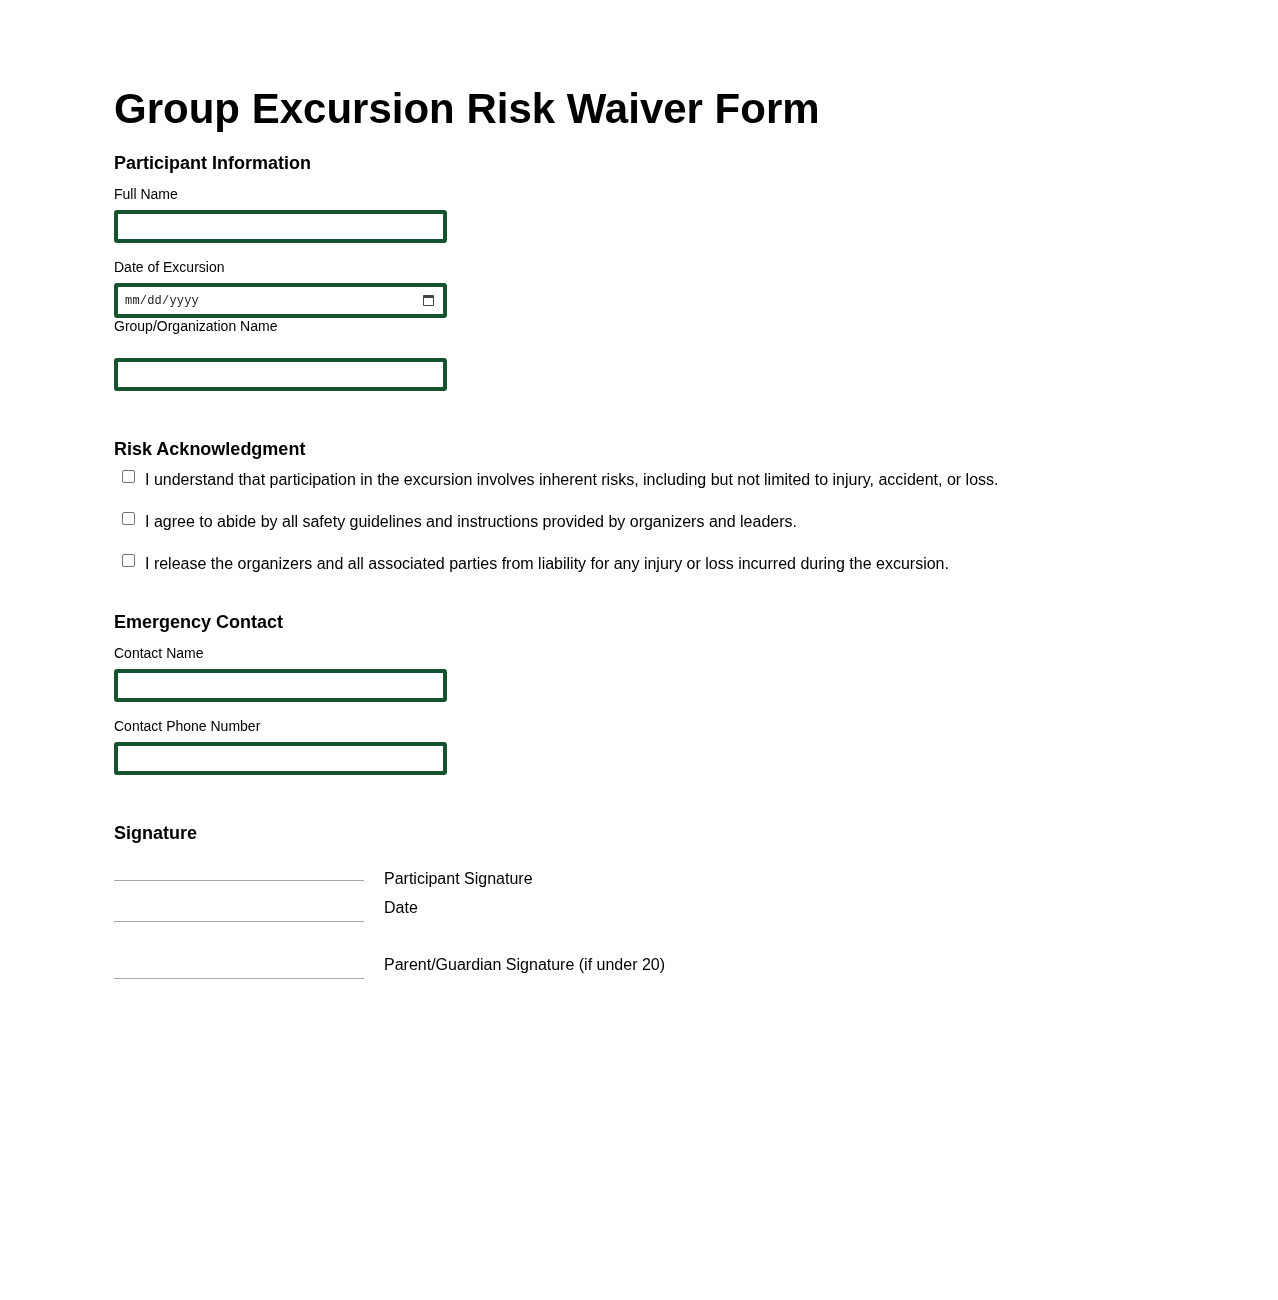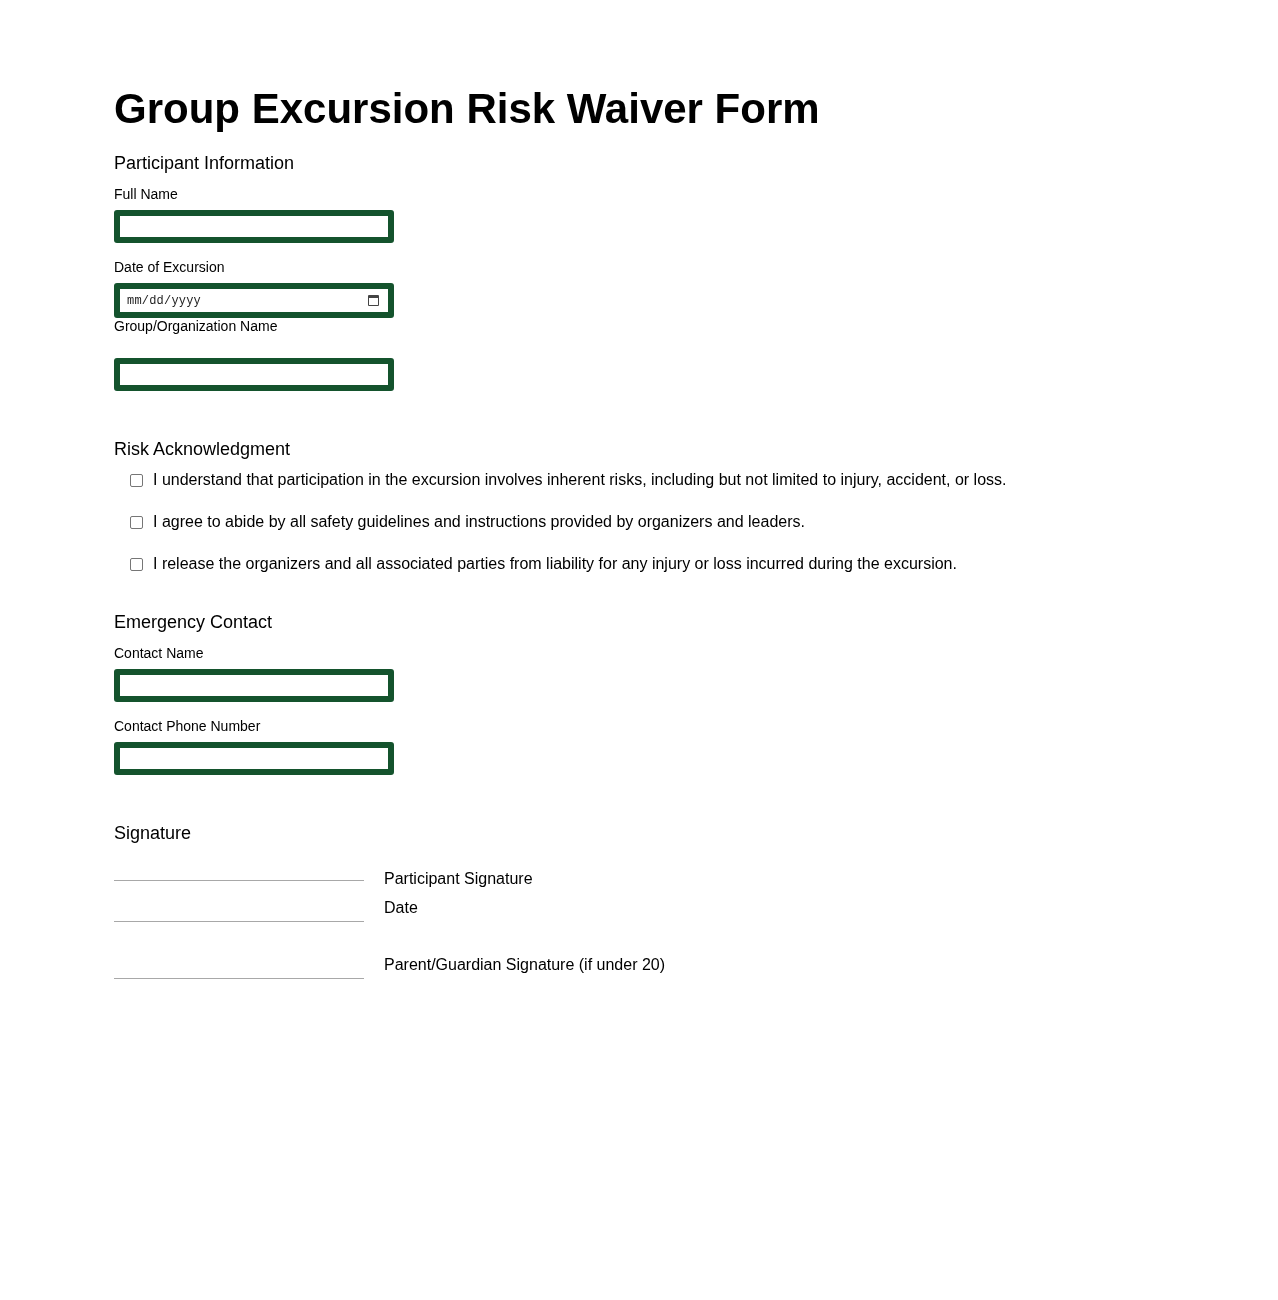--- a/index.html
+++ b/index.html
@@ -10,41 +10,41 @@
     color: #000;
     position: relative;
   }
   .container { position: absolute; left: 114px; top: 0; width: 1050px; }
   h1 {
     position: absolute; left: 0; top: 89px; margin: 0;
     font-size: 42px; font-weight: bold; line-height: 40px; white-space: nowrap;
   }
   h2 {
     position: absolute; left: 0; margin: 0;
-    font-size: 18px; font-weight: normal; line-height: 22px; white-space: nowrap;
+    font-size: 18px; font-weight: bold; line-height: 22px; white-space: nowrap;
   }
   .lbl {
     position: absolute; left: 0; font-size: 14px; line-height: 20px; white-space: nowrap;
   }
   .field {
-    position: absolute; left: 0; width: 280px; height: 33px;
-    border: 6px solid #14532d; border-radius: 3px; background: #fff;
+    position: absolute; left: 0; width: 333px; height: 33px;
+    border: 4px solid #14532d; border-radius: 3px; background: #fff;
     padding: 0 8px; font-family: "Liberation Sans", sans-serif; font-size: 14px;
   }
   .date-field {
     height: 35px; display: flex; align-items: center; justify-content: space-between;
     padding: 0 8px 0 7px;
   }
   .date-ph { font-family: "Liberation Mono", monospace; font-size: 12px; color: #222; letter-spacing: 0.2px; }
   .cal-icon {
     width: 11px; height: 11px; border: 1.5px solid #444; border-top-width: 3px; border-radius: 1px;
     margin-right: 1px;
   }
   .check-row {
-    position: absolute; left: 12px; display: flex; align-items: center; white-space: nowrap;
+    position: absolute; left: 4px; display: flex; white-space: nowrap;
   }
   .cb {
     width: 13px; height: 13px; border: 1px solid #767676; border-radius: 2px;
     margin: 0 10px 0 4px; background: #fff; flex: 0 0 auto;
   }
   .check-text { font-size: 16px; line-height: 20px; }
   .sig-row { position: absolute; left: 0; width: 700px; height: 24px; }
   .sig-line {
     position: absolute; left: 0; bottom: 0; width: 250px; height: 1px; background: #a8a8a8;
   }

